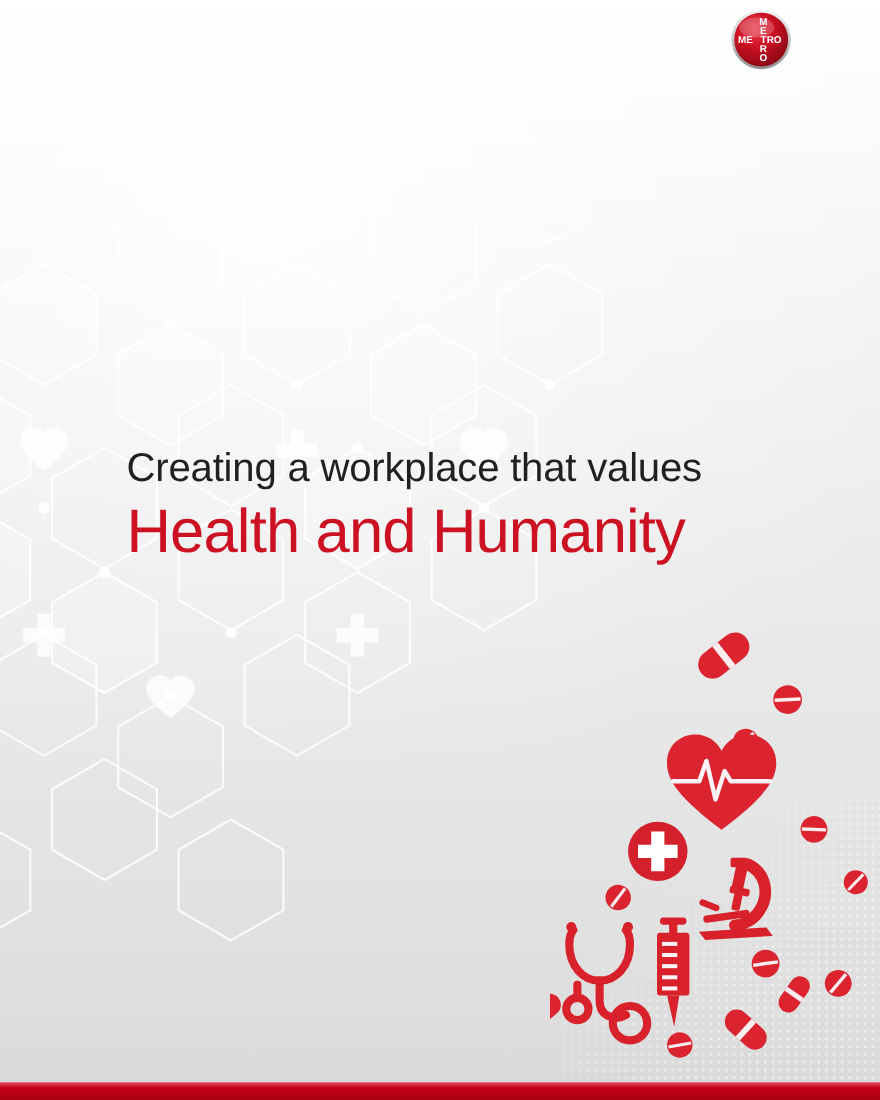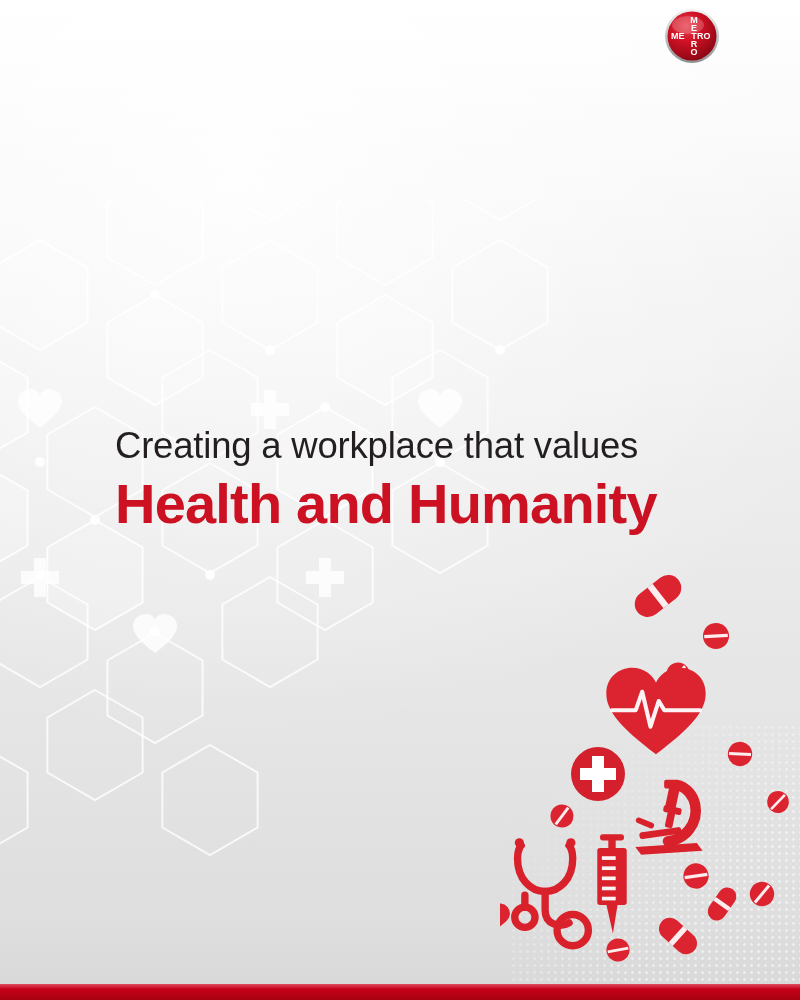--- a/index.html
+++ b/index.html
@@ -73,36 +73,36 @@
   }
   .logo-word {
     position:absolute; left:0; top:56px;
     width:120px; height:56px;
   }
   .logo svg { display:block; width:100%; height:100%; }
 
   
   .headline {
     position:absolute;
-    left:115px; top:426px;
+    left:115px; top:405px;
     width:620px;
   }
   .headline-sub {
     font-size:36.5px;
     line-height:1.08;
     font-weight:400;
     color:#231f20;
     letter-spacing:-0.2px;
     white-space:nowrap;
   }
   .headline-main {
     margin-top:9px;
     font-size:56px;
     line-height:1.06;
-    font-weight:700;
+    font-weight:400;
     color:#cc1122;
     letter-spacing:-0.8px;
     white-space:nowrap;
   }
 
   
   .icons {
     position:absolute;
     right:0; bottom:16px;
     width:300px; height:420px;

